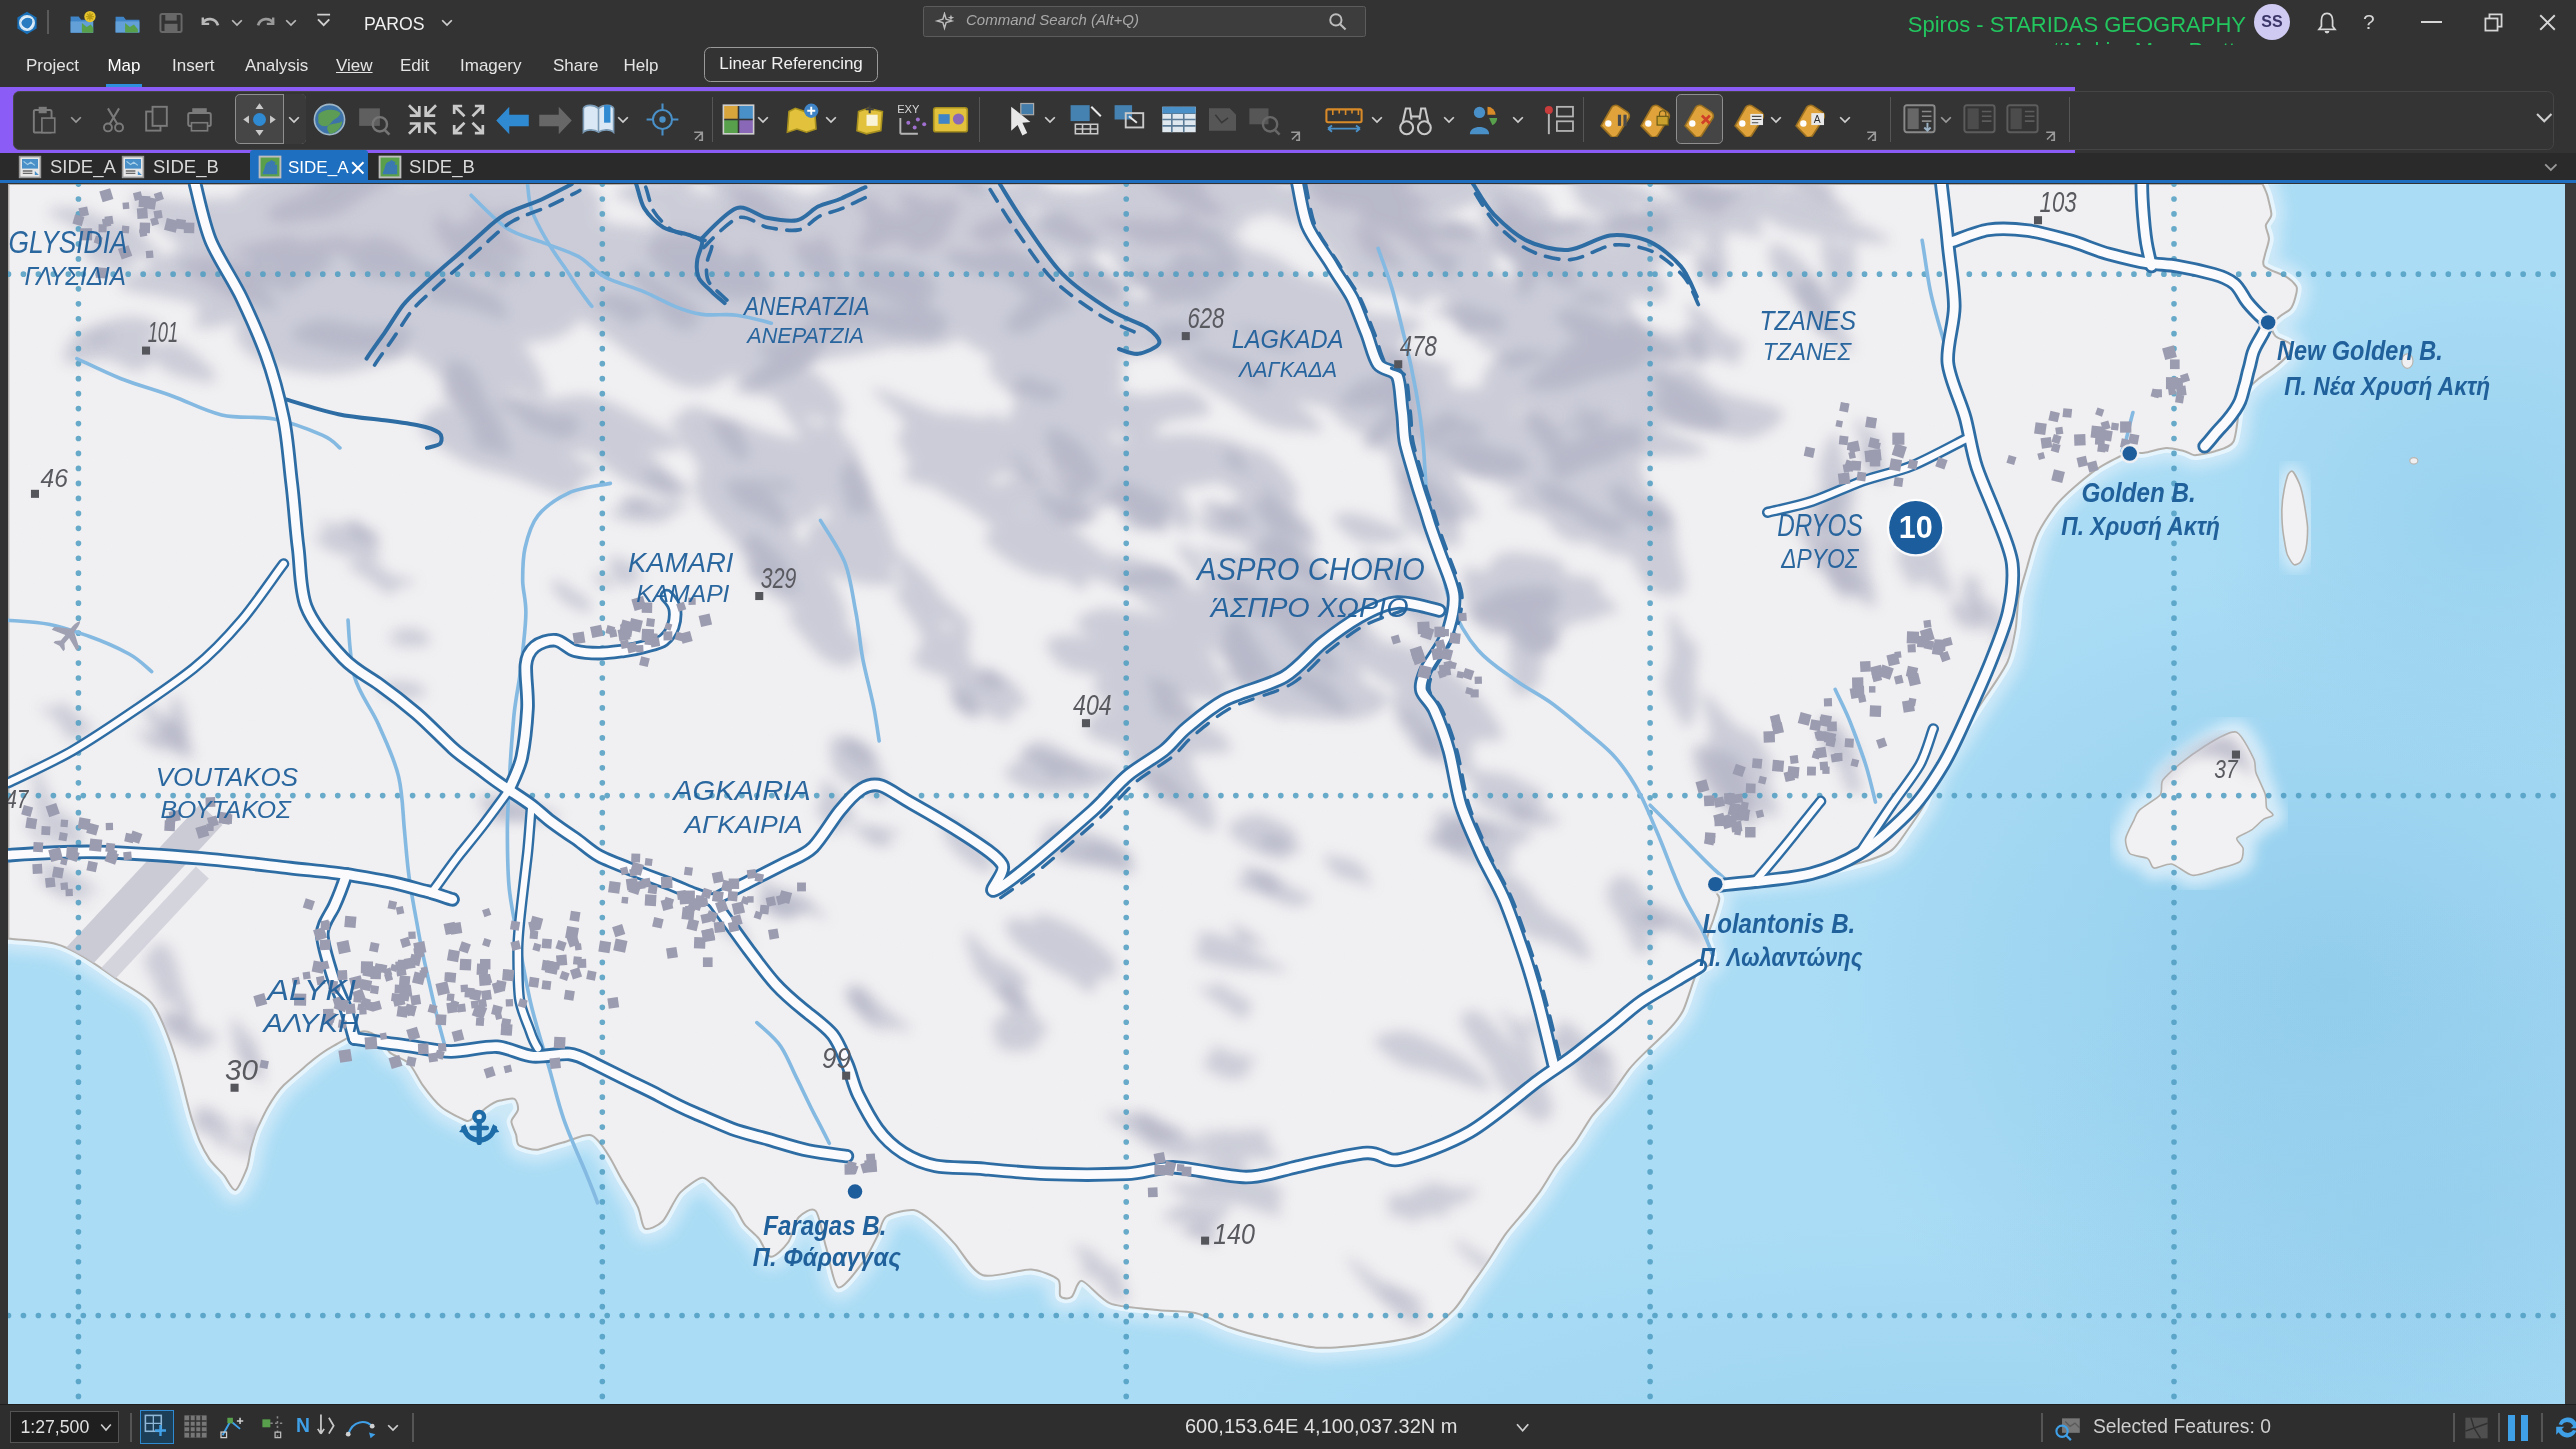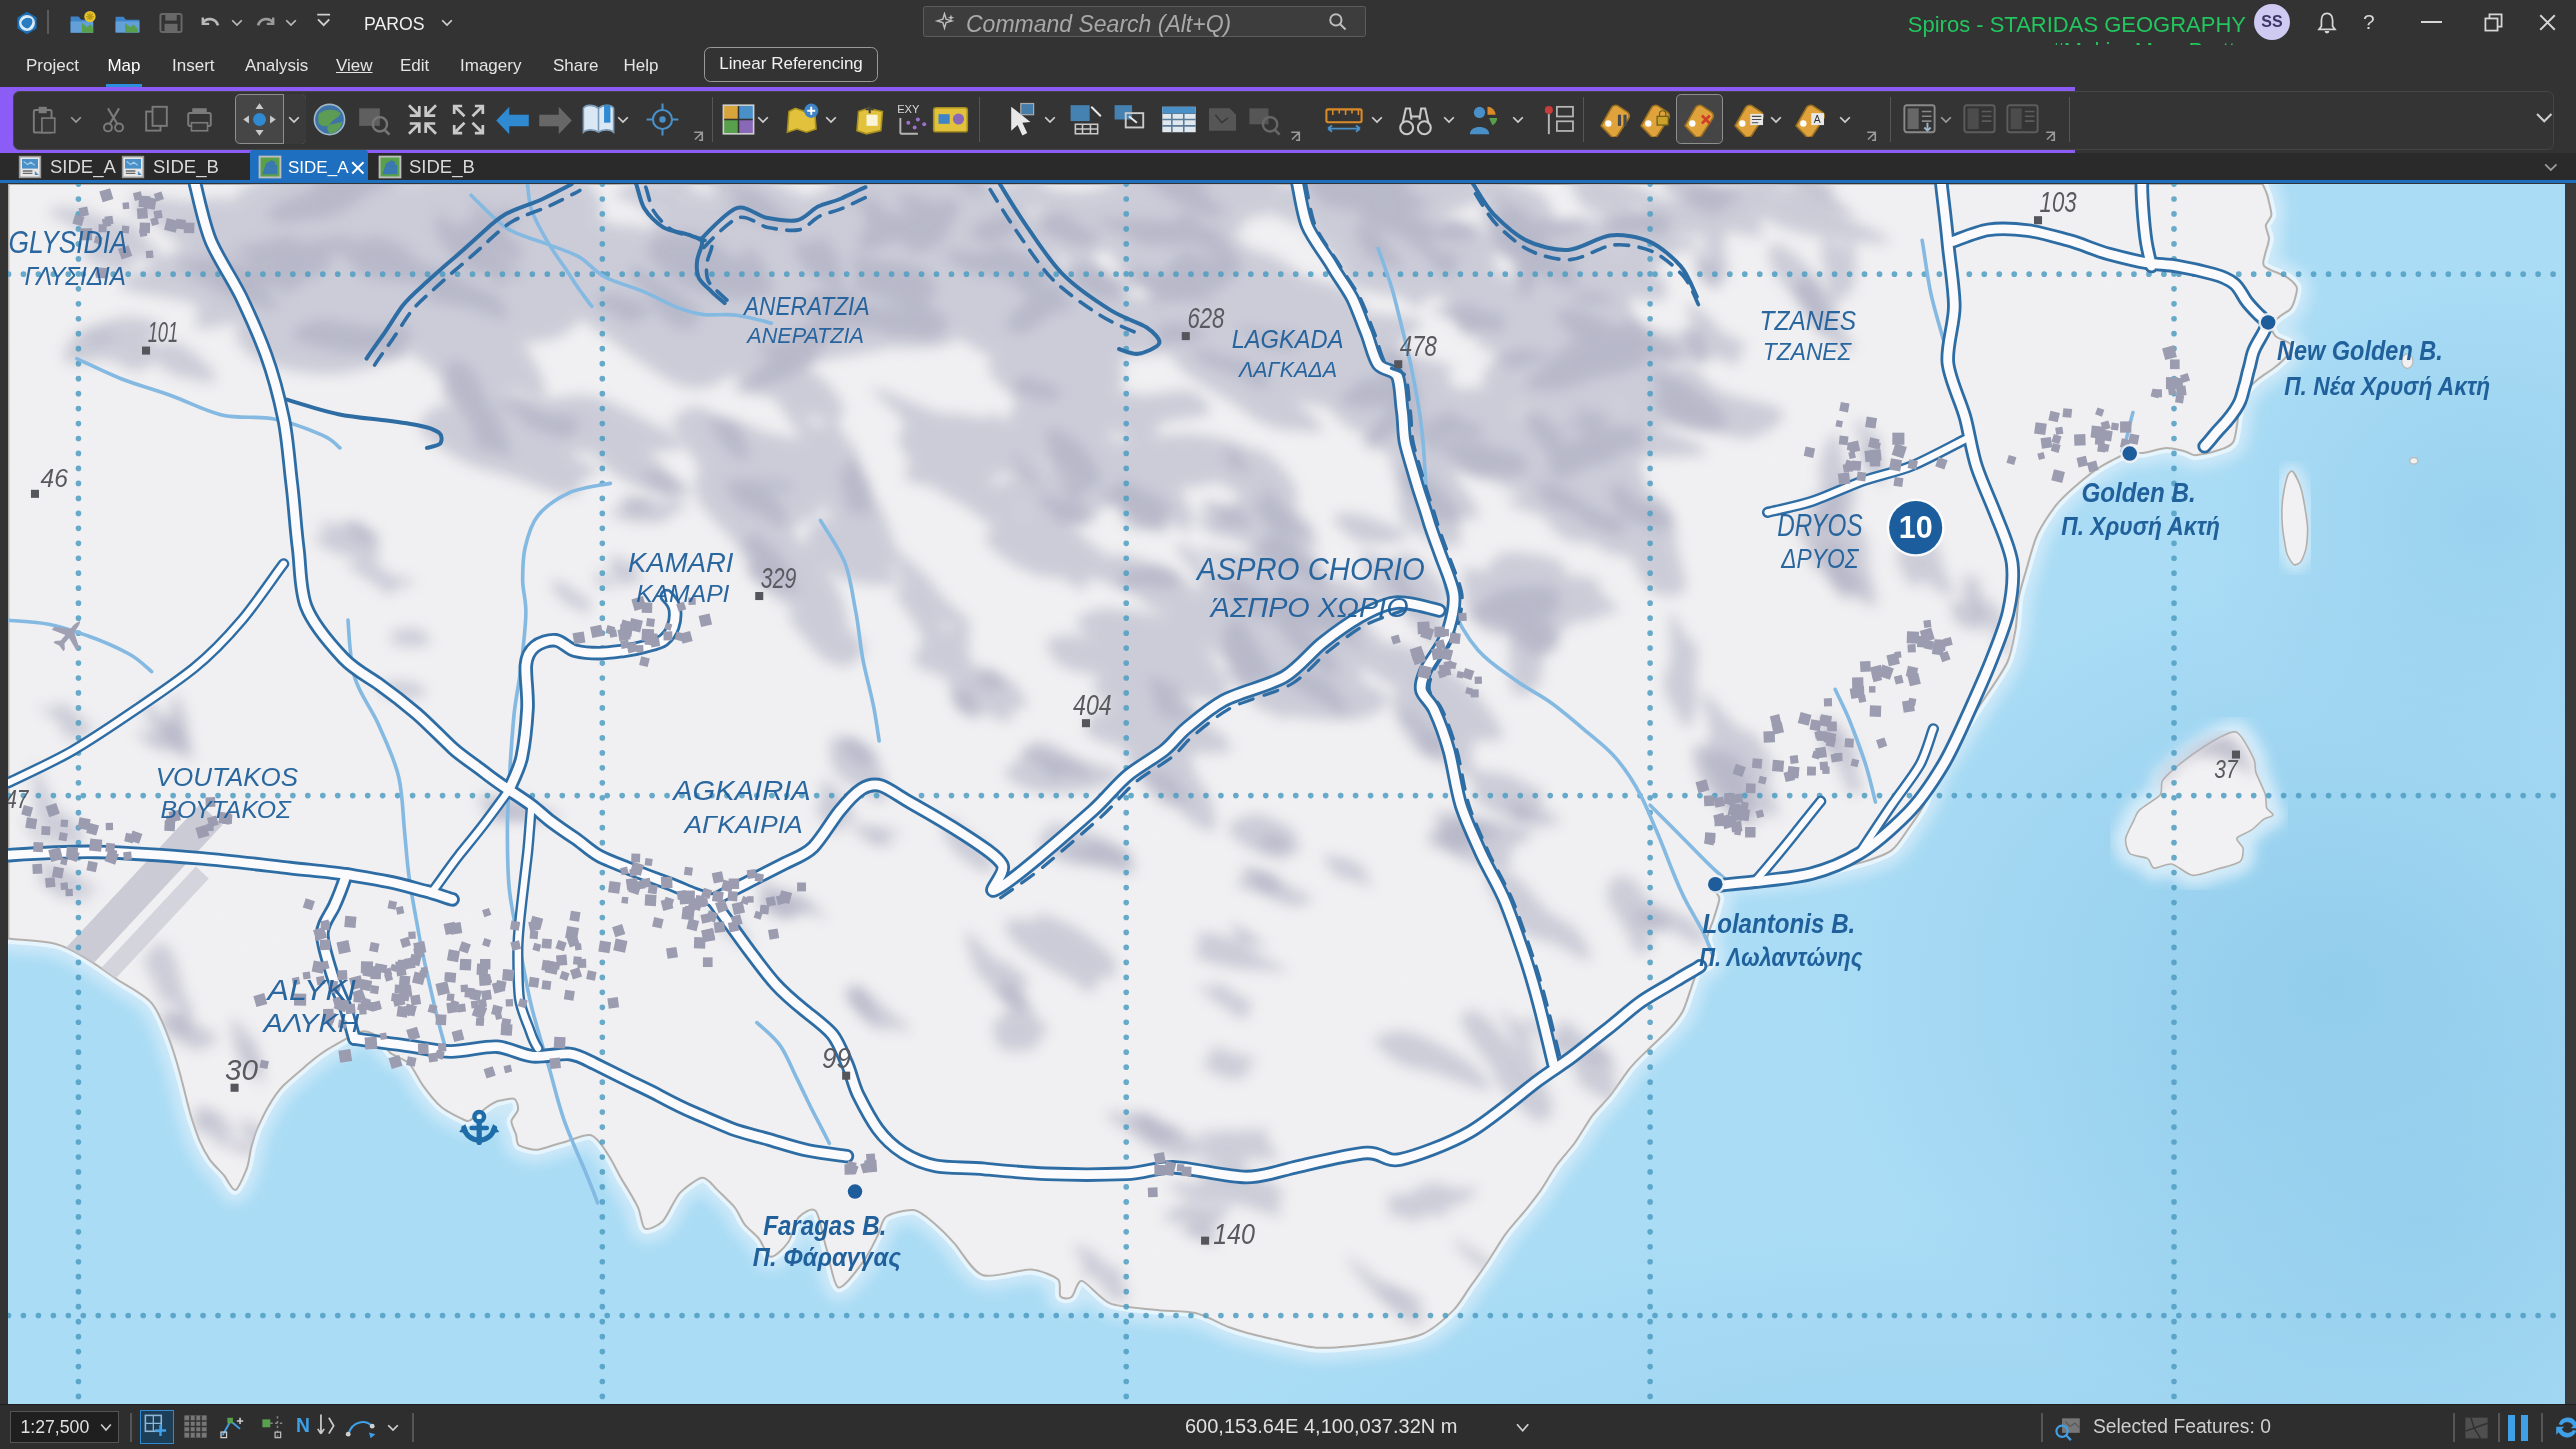--- a/index.html
+++ b/index.html
@@ -64,21 +64,21 @@
     <div class="abs" style="left:364px;top:13.7px;font-size:17.7px;color:#f0f0f0">PAROS</div>
     <svg class="abs" style="left:439px;top:17px" width="16" height="11.3" viewBox="0 0 20 14">
       <path d="M4 4 L10 10 L16 4" stroke="#cfcfcf" stroke-width="2.2" fill="none"></path>
     </svg>
     <div class="abs" style="left:923px;top:6.4px;width:443px;height:31px;background:#3d3d3d;
 border:0.8px solid #5c5c5c;border-radius:2.4px"></div>
     <svg class="abs" style="left:934px;top:12px" width="21" height="21" viewBox="0 0 26 26">
       <path d="M13 2 l2 7 7 2 -7 2 -2 7 -2-7 -7-2 7-2 Z" fill="none" stroke="#bdbdbd" stroke-width="1.8"></path>
       <path d="M21 3 l1 3 3 1 -3 1 -1 3 -1-3 -3-1 3-1Z" fill="#bdbdbd"></path>
     </svg>
-    <div class="abs" style="left:966px;top:11.3px;font-size:23px;font-style:italic;color:#a8a8a8">Command Search (Alt+Q)</div>
+    <div class="abs" style="left:966px;top:11.3px;font-size:15px;font-style:italic;color:#a8a8a8">Command Search (Alt+Q)</div>
     <svg class="abs" style="left:1327px;top:11.3px" width="21" height="21" viewBox="0 0 26 26">
       <circle cx="11" cy="11" r="7" stroke="#bdbdbd" stroke-width="2.4" fill="none"></circle>
       <line x1="16" y1="16" x2="23" y2="23" stroke="#bdbdbd" stroke-width="2.6"></line>
     </svg>
     <div class="abs" style="left:1763px;top:12px;width:483px;text-align:right;font-size:22px;color:#22c55e">Spiros - STARIDAS GEOGRAPHY #MakingMapsPretty</div>
     <div class="abs" style="left:2254px;top:4px;width:36px;height:36px;border-radius:50%;background:#cfcaf2;color:#3a3668;font-weight:bold;font-size:16px;text-align:center;line-height:36px">SS</div>
     <svg class="abs" style="left:2315px;top:10.5px" width="24" height="24" viewBox="0 0 30 30">
       <path d="M15 3 C10 3 8 7 8 12 L8 19 L5 23 L25 23 L22 19 L22 12 C22 7 20 3 15 3 Z" fill="none" stroke="#d6d6d6" stroke-width="2.2"></path>
       <path d="M12 25 a3 3 0 0 0 6 0" fill="#d6d6d6"></path>
     </svg>

